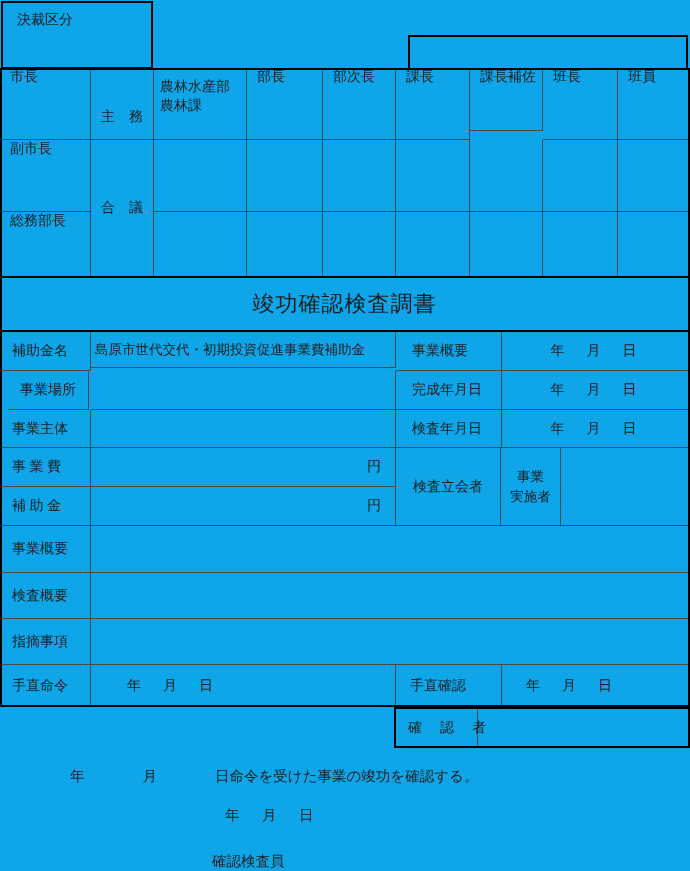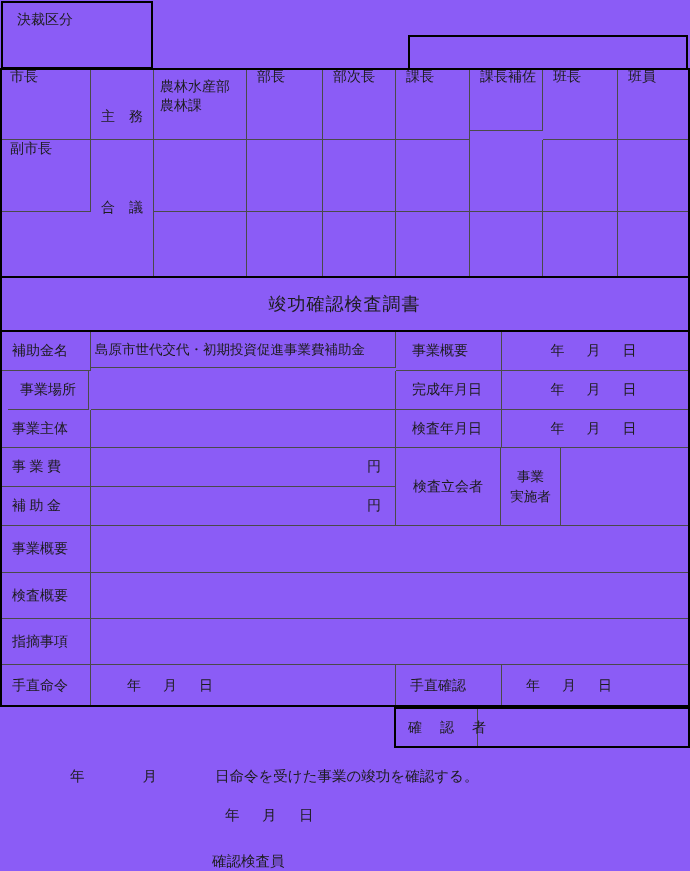--- a/index.html
+++ b/index.html
@@ -1,17 +1,17 @@
 <!DOCTYPE html>
 <html><head>
 <meta charset="utf-8">
 <style>
   html,body{margin:0;padding:0;background:#fff;}
   #page{
-    position:relative;width:690px;height:871px;background:#8b5cf6;
+    position:relative;width:690px;height:871px;background:#0ea5e9;
     font-family:"Liberation Serif","DejaVu Serif",serif;
     color:#1c1c1c;font-size:14px;overflow:hidden;
   }
   .c{position:absolute;box-sizing:border-box;display:flex;
      border-right:1px solid #4a4a4a;border-bottom:1px solid #4a4a4a;
      white-space:nowrap;}
   .tl{align-items:flex-start;padding:0 2px 0 10px;}
   .vl{align-items:center;padding-left:12px;}
   .ct{align-items:center;justify-content:center;}
   .bc{align-items:flex-end;justify-content:center;padding-bottom:13px;font-family:Liberation Mono, monospace;}
@@ -51,29 +51,30 @@
   <div class="c tl" style="left:0;top:140px;width:91px;height:72px;">副市長</div>
   <div class="c ct" style="left:91px;top:140px;width:63px;height:137px;">合　議</div>
   <div class="c" style="left:154px;top:140px;width:93px;height:72px;"></div>
   <div class="c" style="left:247px;top:140px;width:76px;height:72px;"></div>
   <div class="c" style="left:323px;top:140px;width:73px;height:72px;"></div>
   <div class="c" style="left:396px;top:140px;width:74px;height:72px;"></div>
   <div class="c" style="left:470px;top:140px;width:73px;height:72px;"></div>
   <div class="c" style="left:543px;top:140px;width:75px;height:72px;"></div>
   <div class="c" style="left:618px;top:140px;width:72px;height:72px;"></div>
 
+  <div class="c tl" style="left:0;top:212px;width:91px;height:65px;">総務部長</div>
   <div class="c" style="left:154px;top:212px;width:93px;height:65px;"></div>
   <div class="c" style="left:247px;top:212px;width:76px;height:65px;"></div>
   <div class="c" style="left:323px;top:212px;width:73px;height:65px;"></div>
   <div class="c" style="left:396px;top:212px;width:74px;height:65px;"></div>
   <div class="c" style="left:470px;top:212px;width:73px;height:65px;"></div>
   <div class="c" style="left:543px;top:212px;width:75px;height:65px;"></div>
   <div class="c" style="left:618px;top:212px;width:72px;height:65px;"></div>
 
-  <div class="c ct" style="left:0;top:277px;width:690px;height:55px;font-size:18px;letter-spacing:1px;">竣功確認検査調書</div>
+  <div class="c ct" style="left:0;top:277px;width:690px;height:55px;font-size:22px;letter-spacing:1px;">竣功確認検査調書</div>
 
   <div class="c vl" style="left:0;top:332px;width:91px;height:39px;">補助金名</div>
   <div class="c vl small" style="left:91px;top:332px;width:305px;height:36px;padding-left:4px;">島原市世代交代・初期投資促進事業費補助金</div>
   <div class="c vl" style="left:396px;top:332px;width:106px;height:39px;padding-left:16px;">事業概要</div>
   <div class="c ct sp4" style="left:502px;top:332px;width:188px;height:39px;">年　月　日</div>
 
   <div class="c vl" style="left:8px;top:371px;width:81px;height:39px;">事業場所</div>
   <div class="c vl" style="left:91px;top:371px;width:305px;height:39px;"></div>
   <div class="c vl" style="left:396px;top:371px;width:106px;height:39px;padding-left:16px;">完成年月日</div>
   <div class="c ct sp4" style="left:502px;top:371px;width:188px;height:39px;">年　月　日</div>

